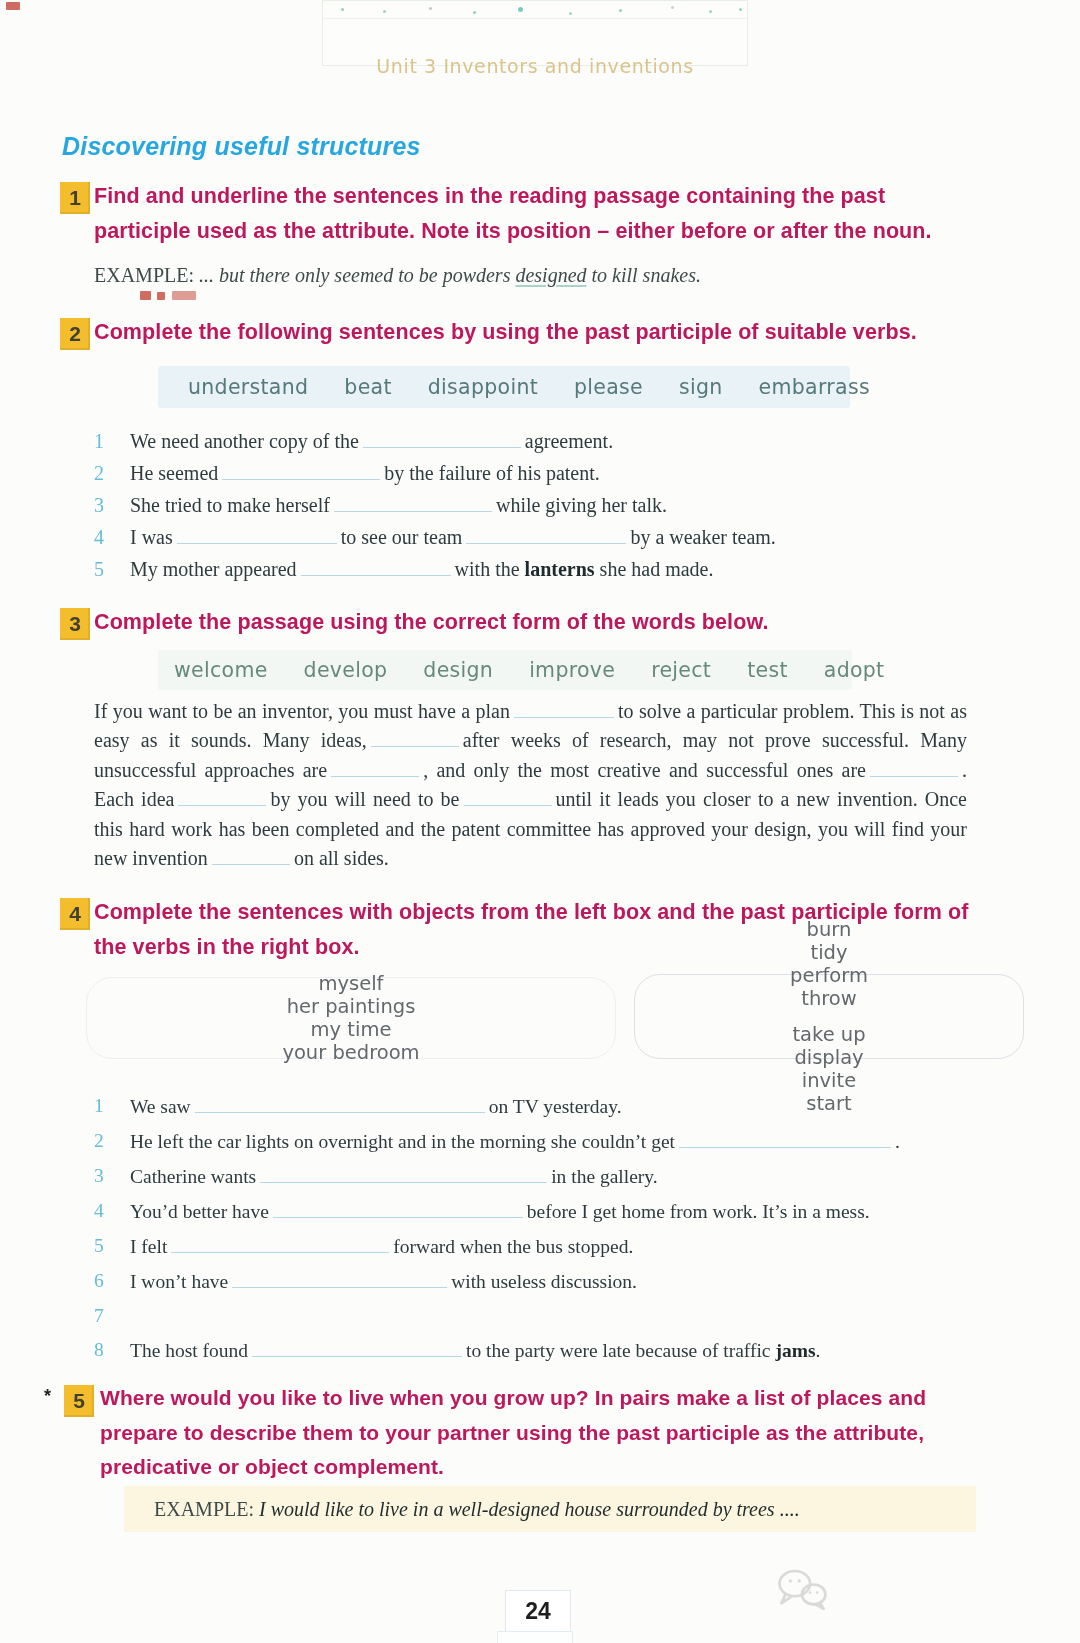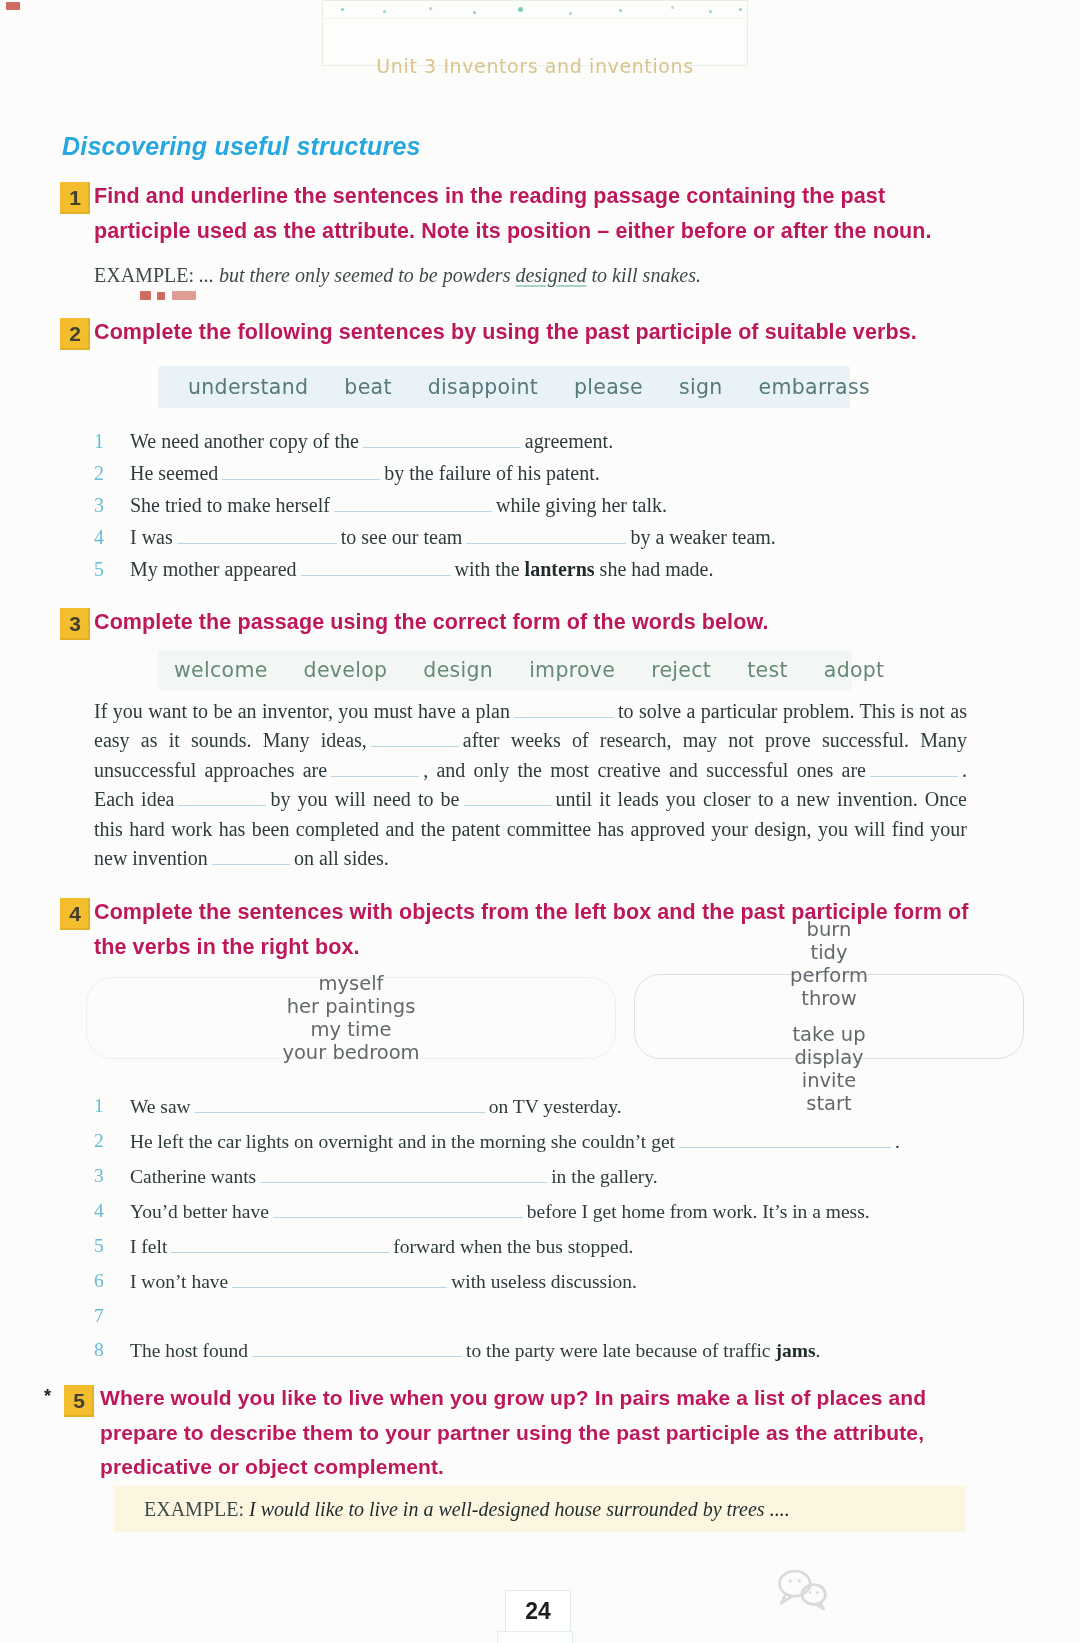--- a/index.html
+++ b/index.html
@@ -83,21 +83,21 @@
     font-size:20px;line-height:29.4px;text-align:justify;color:#2e3b3e;
   }
   .passage .blank{height:14px;}
   
   .example-line{position:absolute;font-size:20px;color:#3e4a4a;}
   .ex1-example{left:94px;top:264px;}
   .example-label{font-style:normal;}
   .example-italic{font-style:italic;}
   .underlined{text-decoration:underline;text-decoration-color:#a9d3c8;text-underline-offset:3px;}
   .ex5-example-band{
-    position:absolute;left:114px;top:1486px;width:852px;height:46px;
+    position:absolute;left:124px;top:1486px;width:852px;height:46px;
     background:#fcf6e0;display:flex;align-items:center;padding-left:30px;box-sizing:border-box;
   }
   
   .page-num-box{
     position:absolute;left:505px;top:1590px;width:64px;height:40px;
     border:1px solid #dfe9ee;background:#fff;
     display:flex;align-items:center;justify-content:center;
     font-family:"Liberation Sans", sans-serif;font-weight:bold;font-size:23px;color:#1e1e1e;
   }
   .page-num-box2{

